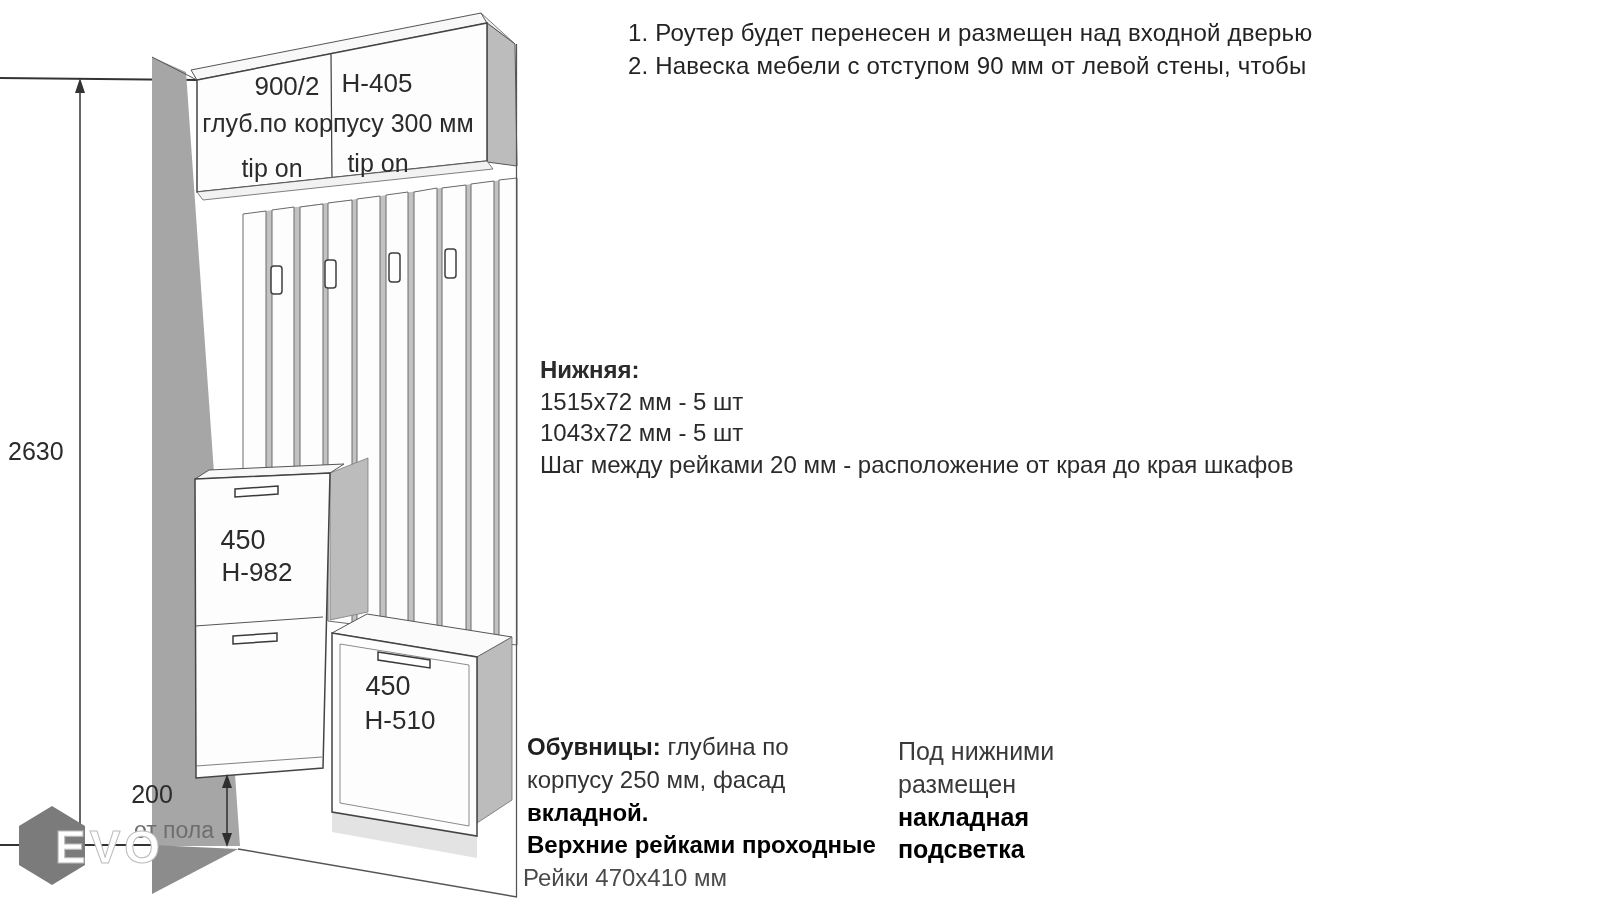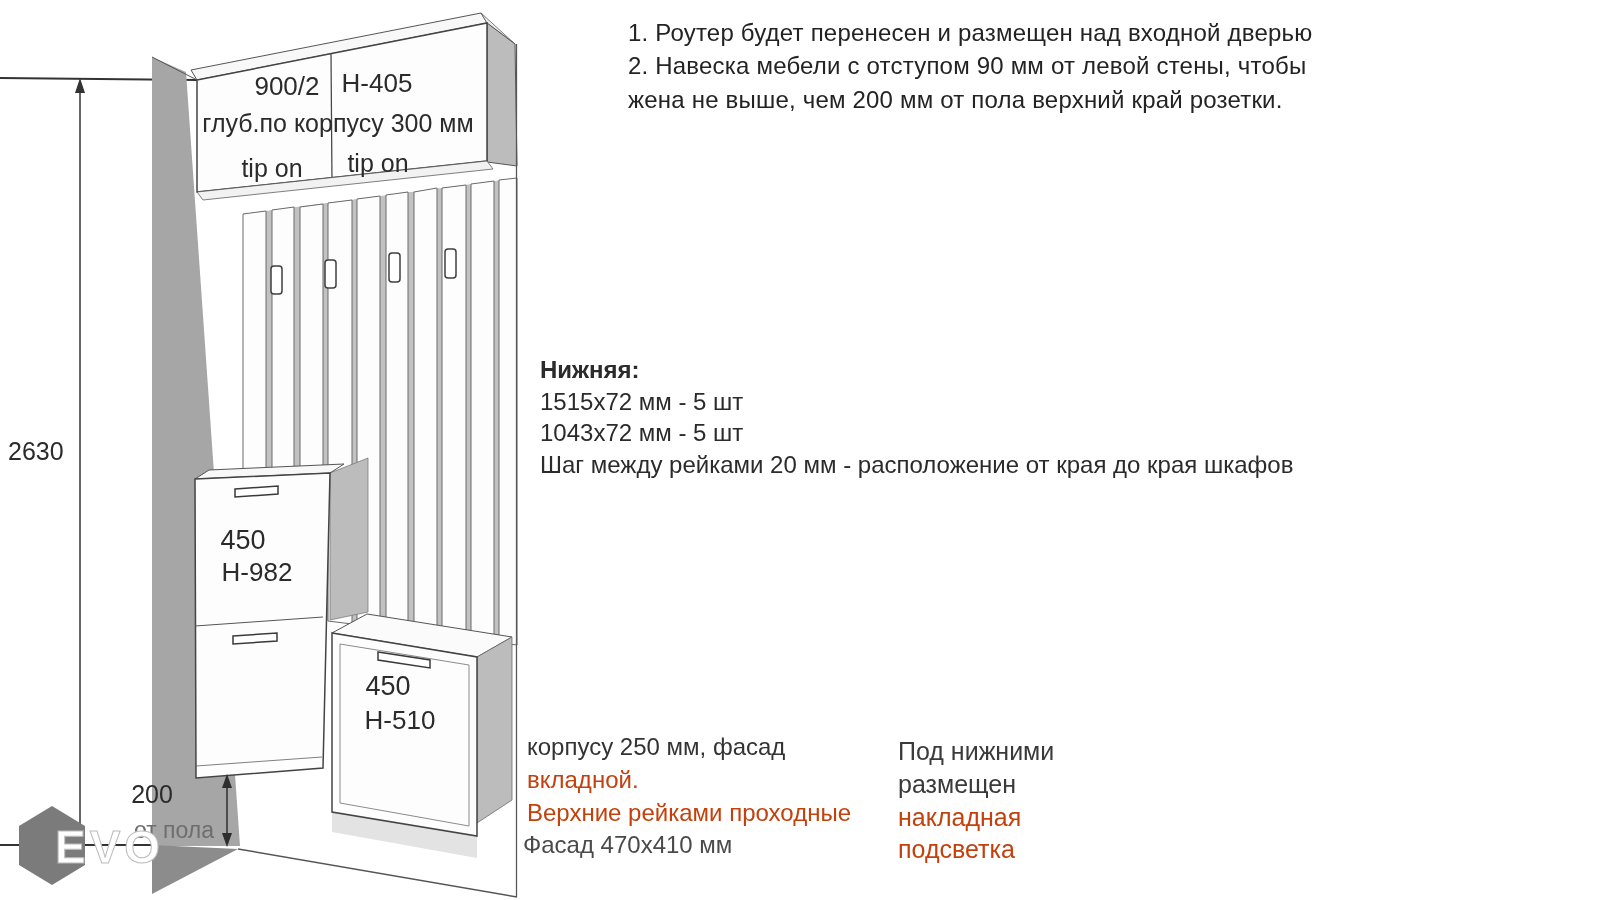--- a/index.html
+++ b/index.html
@@ -6,21 +6,21 @@
   .canvas{position:relative;width:1613px;height:900px;background:#ffffff;overflow:hidden;
           font-family:"Liberation Sans","DejaVu Sans",sans-serif;color:#262626;}
   .abs{position:absolute;}
   .textline{white-space:nowrap;}
   .notes{left:628px;top:16px;font-size:24px;line-height:33.4px;letter-spacing:.2px;color:#232323;}
   .rails{left:540px;top:354px;font-size:24px;line-height:31.6px;color:#2b2b2b;}
   .rails .hdr{font-weight:bold;}
   .shoe{left:527px;top:731px;font-size:24px;line-height:32.8px;color:#333333;}
   .shoe .b{font-weight:bold;color:#1f1f1f;}
   .light{left:898px;top:735px;font-size:25px;line-height:32.8px;color:#3a3a3a;}
-  .muted{color:#c2410c;}
+  .muted{color:#000000;font-weight:bold;}
   .mid{color:#4a4a4a;}
   .shift-l{margin-left:-4px;}
   svg text{font-family:"Liberation Sans","DejaVu Sans",sans-serif;fill:#2b2b2b;}
   .dimtext{font-size:25px;}
   .graytext{fill:#6e6e6e;font-size:23px;}
   .cabtext{font-size:26px;}
   .cabtext-sm{font-size:25px;}
   .label450{font-size:27px;}
   .labelH{font-size:26px;}
   .evo{font-size:46px;font-weight:bold;letter-spacing:4px;fill:#ffffff;stroke:#bcbcbc;stroke-width:1;}
@@ -121,35 +121,35 @@
 
     <g>
       <polygon points="52,806 85,826 85,865 52,885 19,865 19,826" fill="#7b7b7b"></polygon>
       <text class="evo" x="55" y="863">EVO</text>
     </g>
   </svg>
 
   <div class="abs notes">
     <div class="textline">1. Роутер будет перенесен и размещен над входной дверью</div>
     <div class="textline">2. Навеска мебели с отступом 90 мм от левой стены, чтобы</div>
-    <div class="textline">жена не выше, чем 200 мм от пола верхний край розетки.</div>
   </div>
 
   <div class="abs rails">
     <div class="textline hdr">Нижняя:</div>
     <div class="textline">1515х72 мм - 5 шт</div>
     <div class="textline">1043х72 мм - 5 шт</div>
     <div class="textline">Шаг между рейками 20 мм - расположение от края до края шкафов</div>
   </div>
 
   <div class="abs shoe">
+    <div class="textline"><span class="b">Обувницы:</span><span> глубина по</span></div>
     <div class="textline">корпусу 250 мм, фасад</div>
     <div class="textline muted">вкладной.</div>
     <div class="textline muted">Верхние рейками проходные</div>
-    <div class="textline mid shift-l">Фасад 470х410 мм</div>
+    <div class="textline mid shift-l">Рейки 470х410 мм</div>
   </div>
 
   <div class="abs light">
     <div class="textline">Под нижними</div>
     <div class="textline">размещен</div>
     <div class="textline muted">накладная</div>
     <div class="textline muted">подсветка</div>
   </div>
 
 </div>

